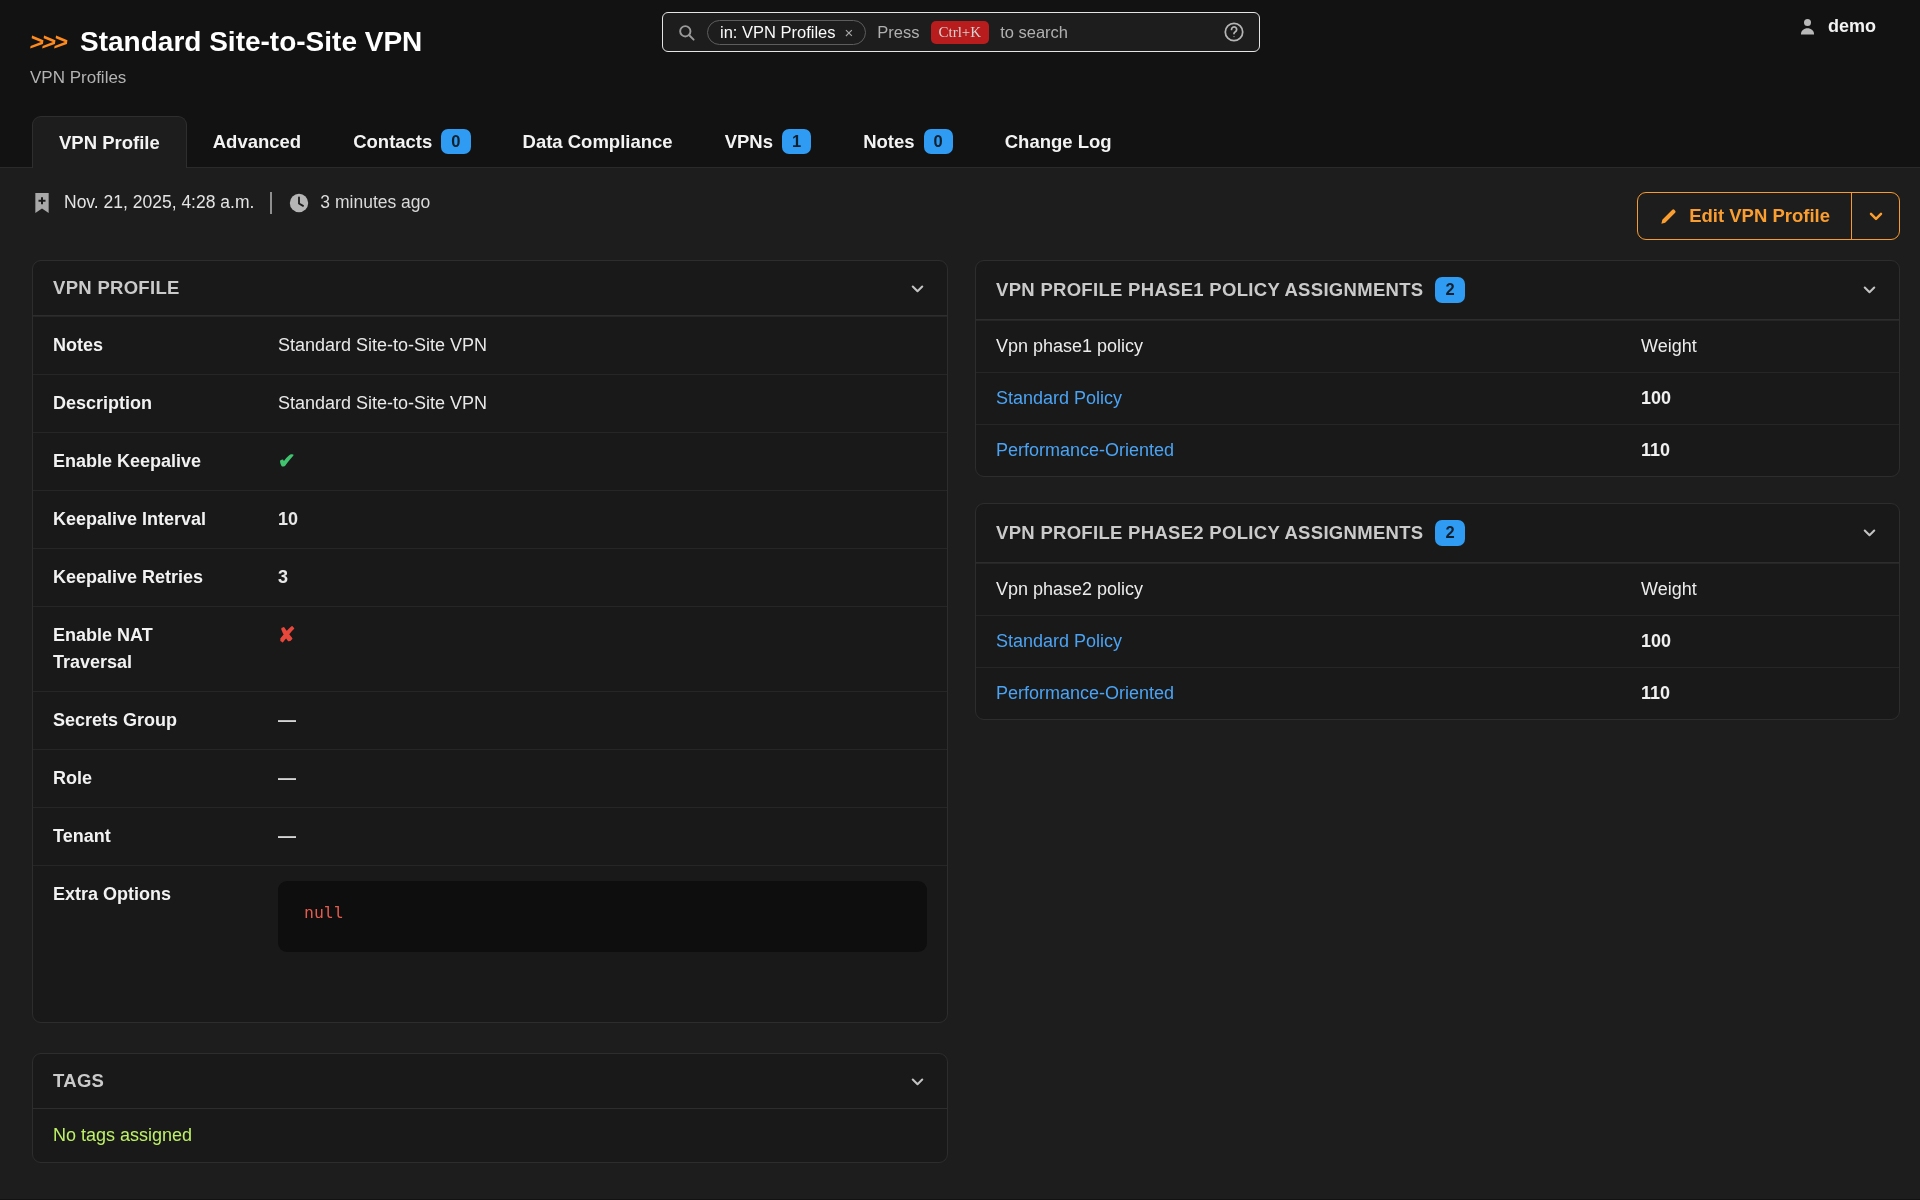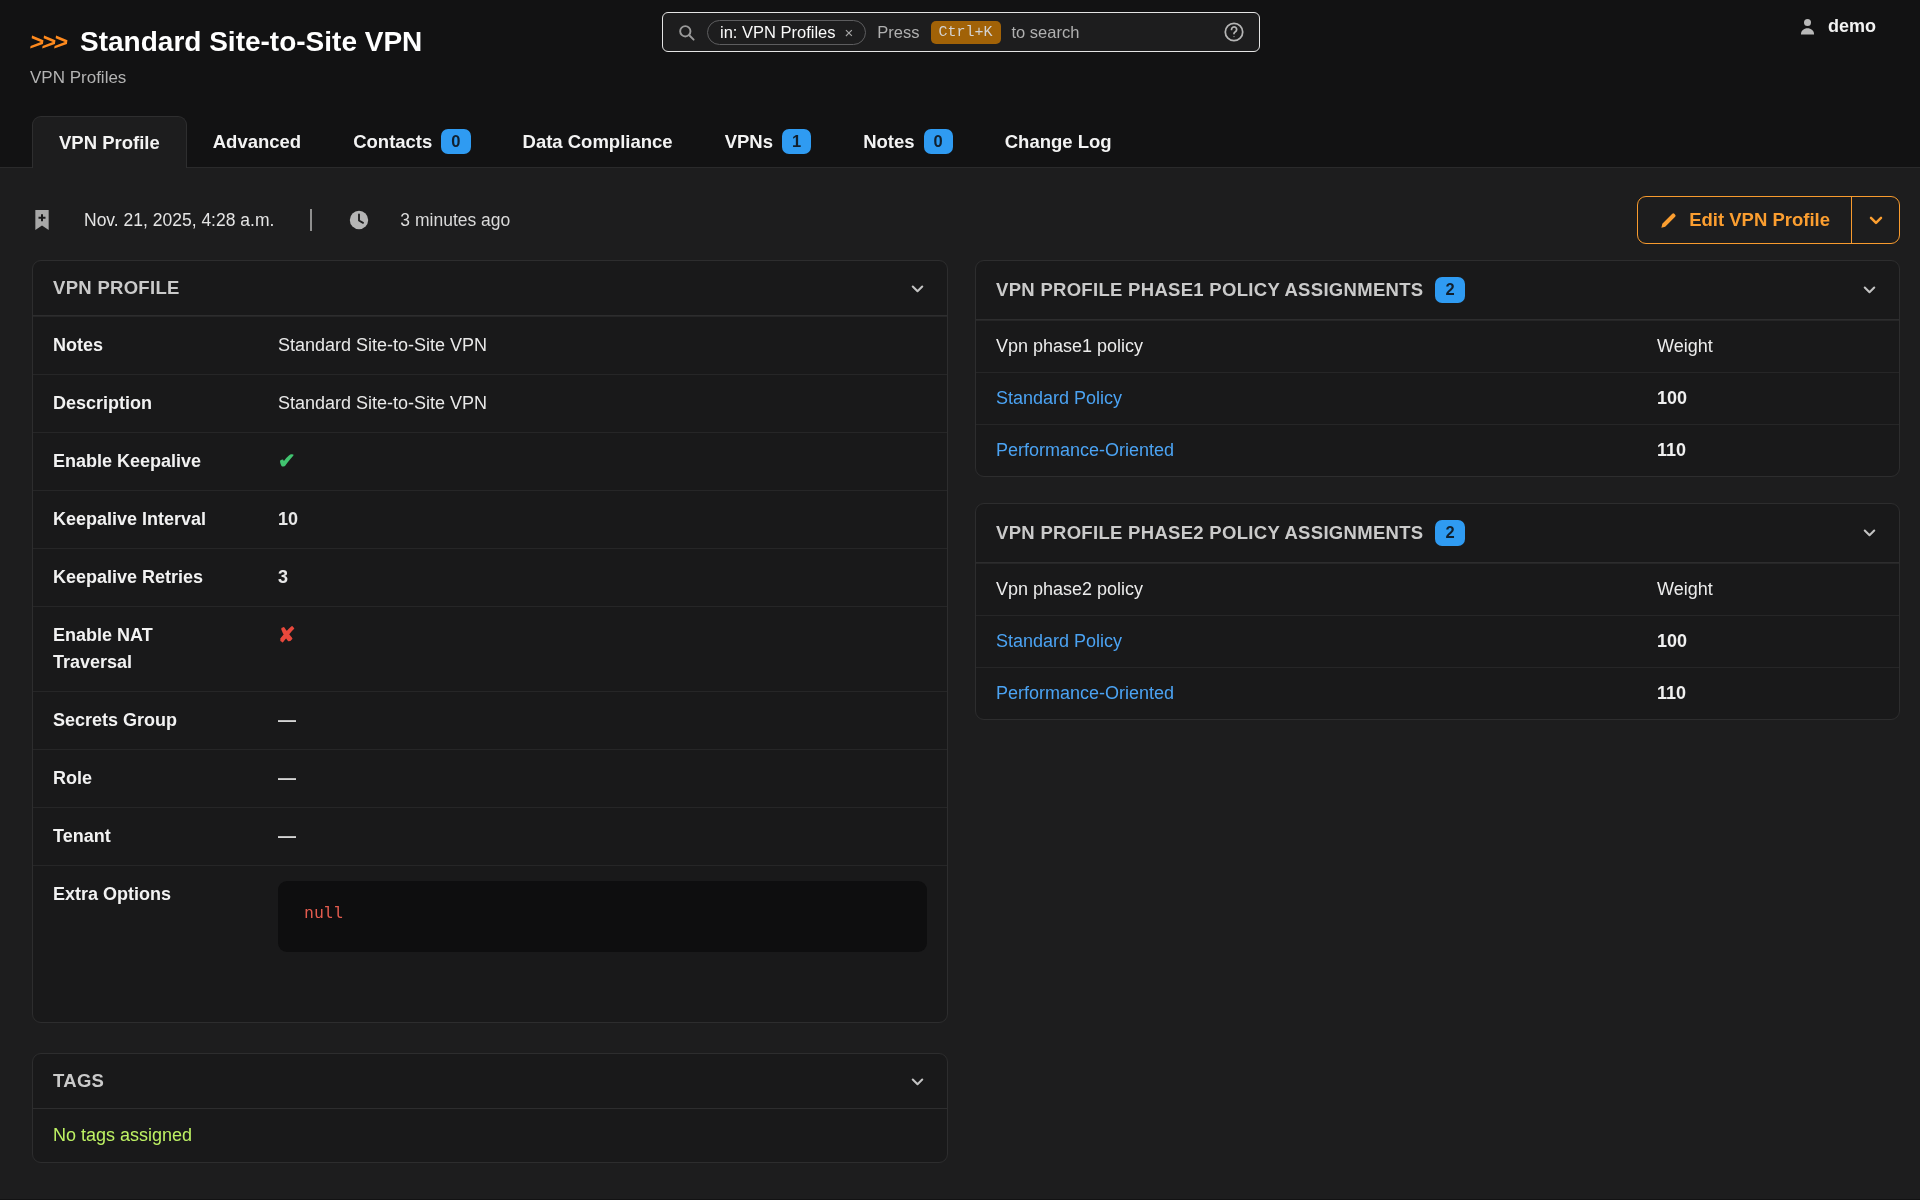--- a/index.html
+++ b/index.html
@@ -27,22 +27,22 @@
     display:flex; align-items:center; padding:0 14px; gap:11px;
   }
   .scope-chip {
     display:inline-flex; align-items:center; gap:9px;
     border:1px solid #5d5d5f; border-radius:15px; padding:2px 12px;
     font-size:16.5px; color:#fafafa; white-space:nowrap;
   }
   .chip-close { color:#a9a9a9; font-size:15px; cursor:pointer; line-height:1; }
   .press-text, .suffix-text { color:#b0b0b0; font-size:16.5px; white-space:nowrap; }
   .kbd {
-    background:#a16207; border-radius:5px; padding:3px 8px;
-    font-family:Liberation Mono, monospace; font-size:15px; color:#d4d4d4;
+    background:#b91c1c; border-radius:5px; padding:3px 8px;
+    font-family:Liberation Serif, serif; font-size:15px; color:#d4d4d4;
   }
   .help-icon { margin-left:auto; }
 
   .user-menu {
     position:absolute; right:44px; top:16px;
     display:flex; align-items:center; gap:10px; cursor:pointer;
   }
   .user-name { font-size:18px; font-weight:600; color:#f2f2f2; }
 
   
@@ -62,21 +62,21 @@
   }
   .tab-badge {
     background:#2f9bf2; color:#11202e; border-radius:7px;
     padding:1px 10px; font-size:16.5px; font-weight:600; line-height:1.45;
   }
 
   
   .content {
     background:#1d1d1e; height:1031px; padding:0 20px 0 32px;
   }
-  .meta-row { display:flex; align-items:center; padding-top:24px; height:80px;gap:20px; }
+  .meta-row { display:flex; align-items:flex-start; padding-top:24px; height:80px; }
   .meta-date { font-size:17.5px; color:#e4e4e4; margin-left:12px; }
   .meta-sep { width:2px; height:22px; background:#8f8f8f; margin:0 16px; }
   .meta-updated { font-size:17.5px; color:#dadada; margin-left:10px; }
 
   .edit-btn-group {
     margin-left:auto; display:flex; align-items:stretch; height:48px;
     border:1.5px solid #f89b2e; border-radius:9px; overflow:hidden; cursor:pointer;
   }
   .edit-btn-main {
     display:flex; align-items:center; gap:11px; padding:0 21px;
@@ -128,21 +128,21 @@
   .code-row { padding-bottom:70px; }
   .code-block {
     flex:1; background:#0e0e0f; border-radius:9px;
     padding:22px 26px 30px; margin-left:0;
     font-family:"DejaVu Sans Mono", monospace; font-size:16.5px; color:#e25b4e;
   }
   .tags-panel { margin-top:30px; }
   .tags-empty { padding:16px 20px; font-size:18px; color:#bef264; }
 
   
-  .tbl-row { display:flex; padding:15px 20px; border-top:1px solid #262627; align-items:flex-end;gap:16px; }
+  .tbl-row { display:flex; padding:15px 20px; border-top:1px solid #262627; align-items:flex-end; }
   .tbl-row:first-of-type { border-top:none; }
   .tbl-col-policy { width:645px; flex:none; }
   .tbl-head { font-size:18px; color:#ececec; }
   .tbl-link { font-size:18px; color:#4ba3f3; cursor:pointer; text-decoration:none;margin-top:28px; }
   .tbl-weight { font-size:18px; font-weight:600; color:#f0f0f0; }
   .panel-gap { margin-top:26px; }
 </style>
 </head>
 <body>
 

